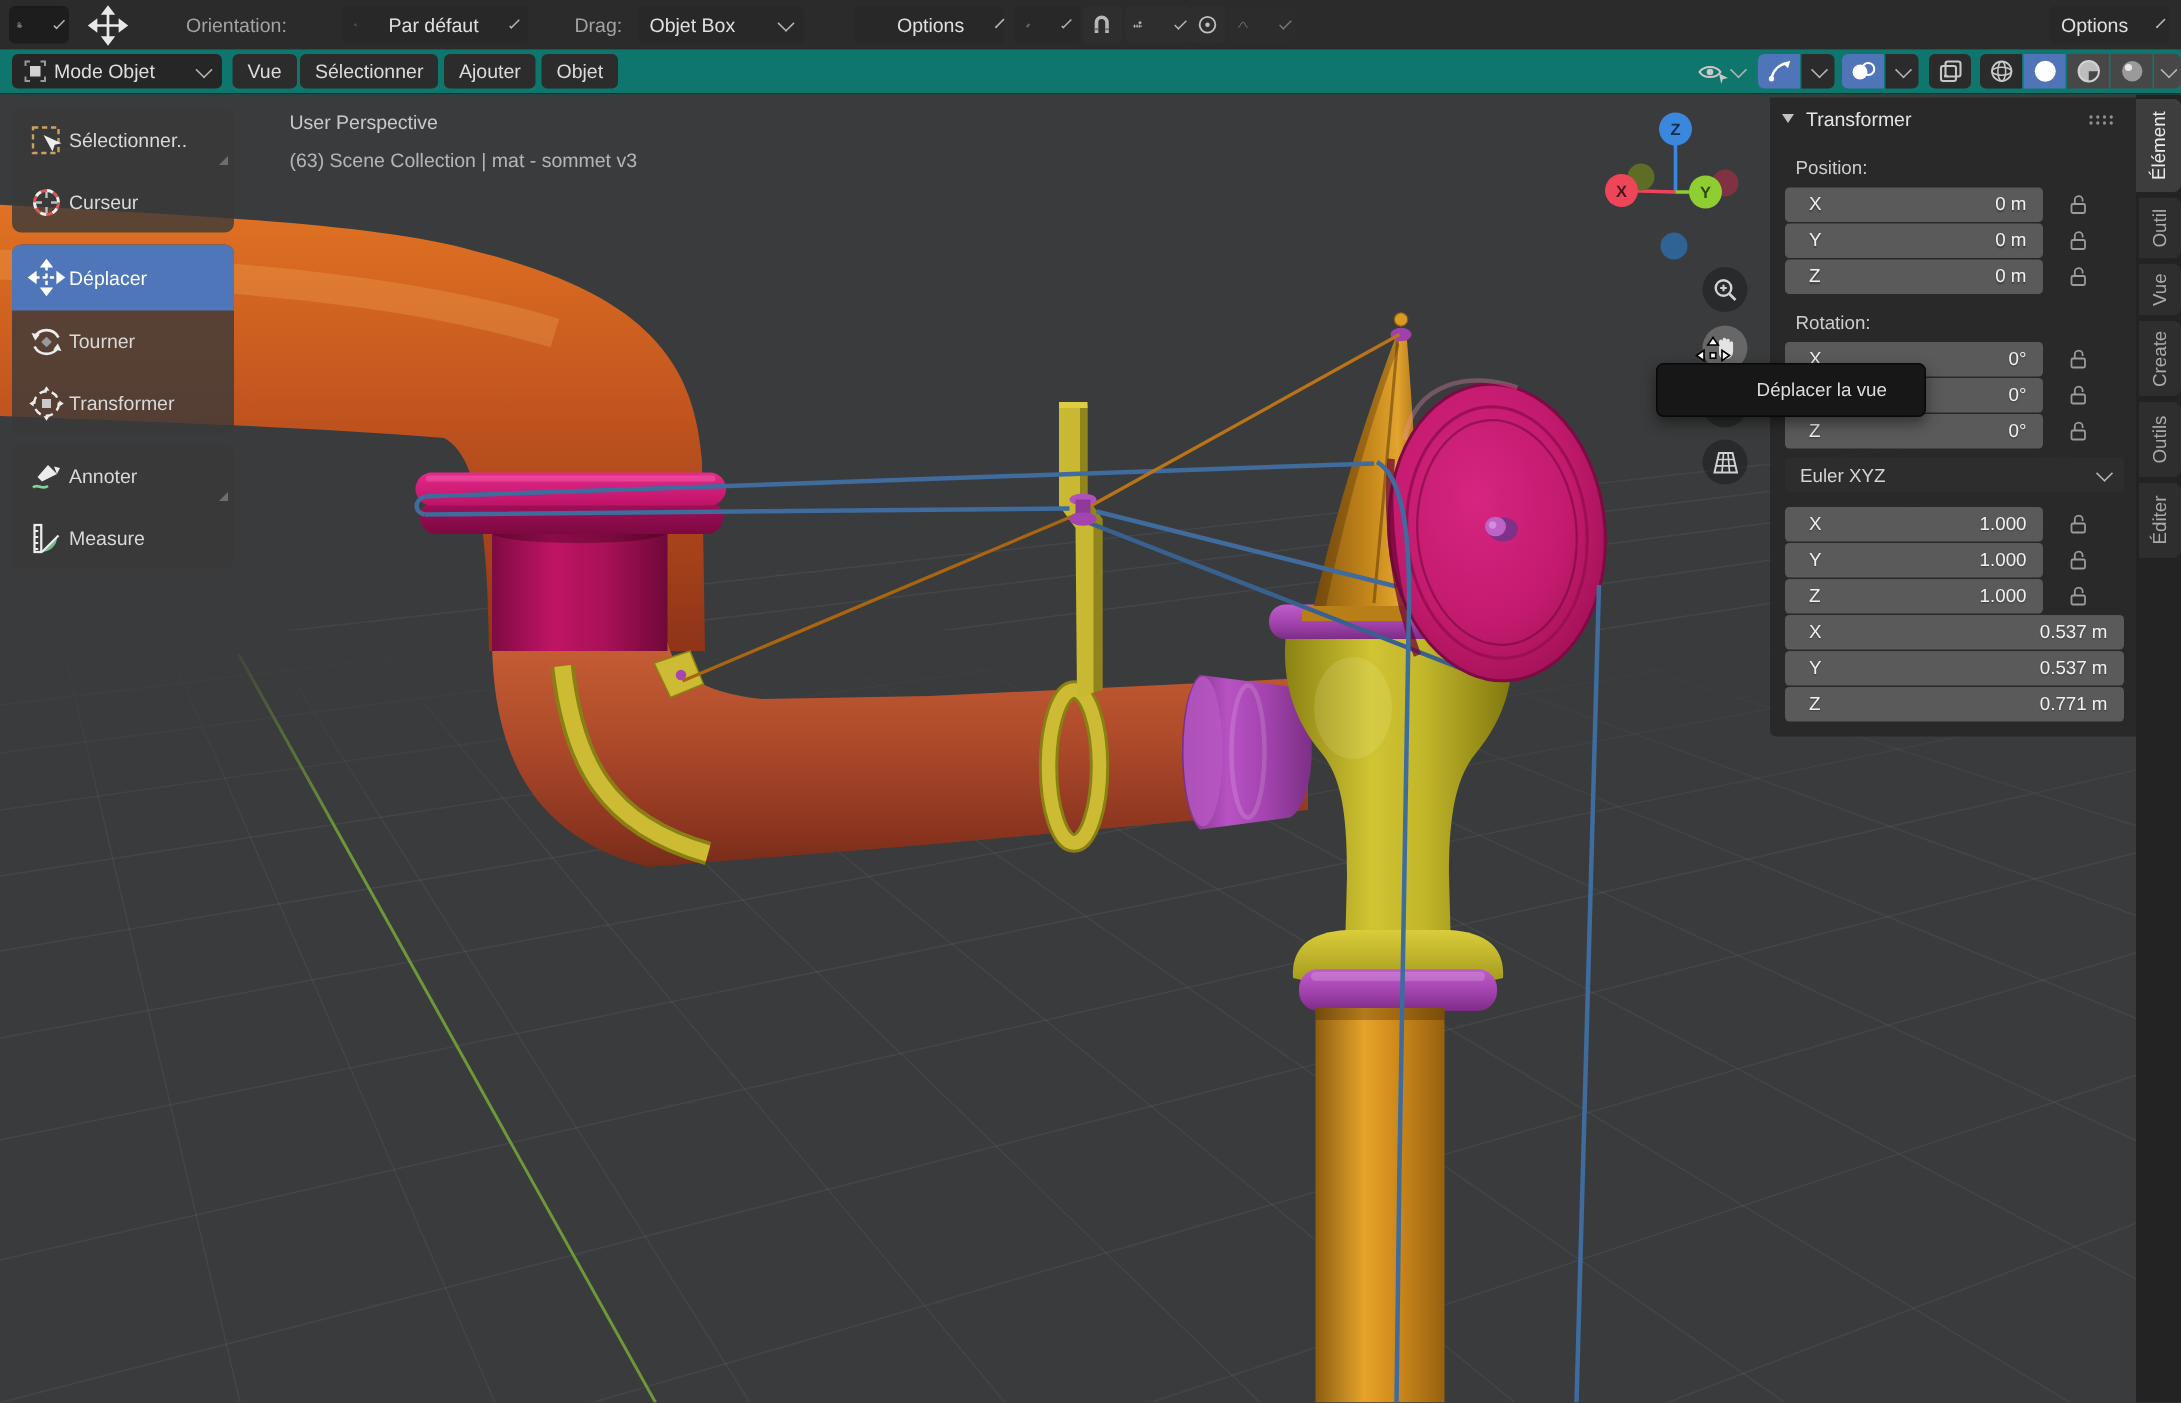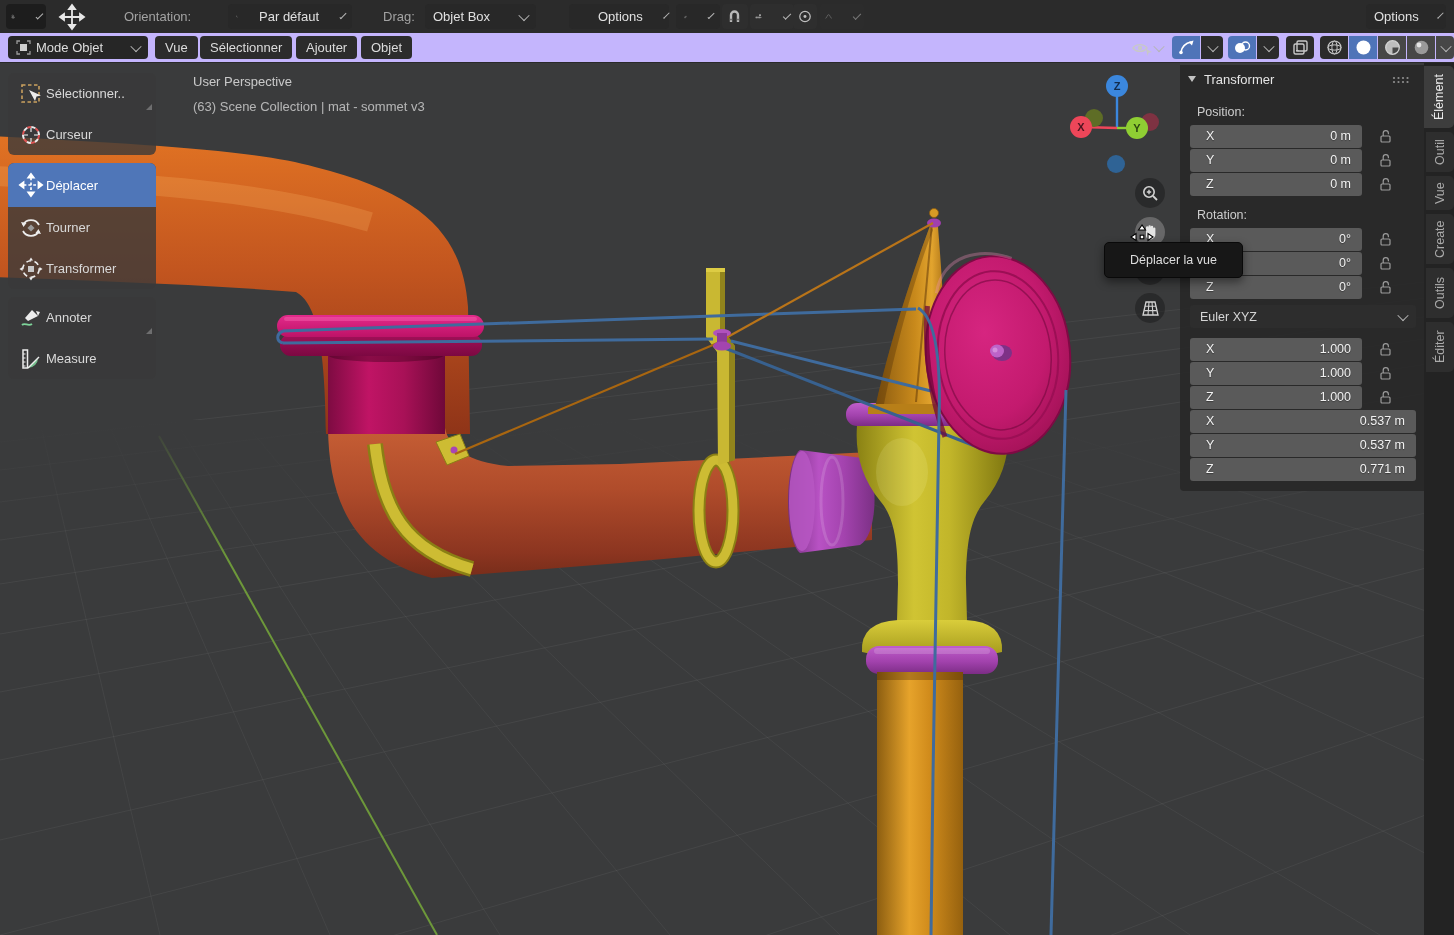--- a/index.html
+++ b/index.html
@@ -1,21 +1,21 @@
 <!DOCTYPE html>
 <html><head>
 <meta charset="utf-8">
 <style>
   html,body{margin:0;padding:0;}
   body{width:1454px;height:935px;position:relative;overflow:hidden;background:#3a3b3c;
        font-family:"Liberation Sans","DejaVu Sans",sans-serif;font-size:13px;color:#d8d8d8;
        -webkit-font-smoothing:antialiased;}
   
   .topbar{position:absolute;left:0;top:0;width:1454px;height:33px;background:#2b2b2b;z-index:30;}
-  .vheader{position:absolute;left:0;top:33px;width:1454px;height:29px;background:#c4b5fd;border-bottom:1px solid #2a2a2a;z-index:30;}
+  .vheader{position:absolute;left:0;top:33px;width:1454px;height:29px;background:#0f766e;border-bottom:1px solid #2a2a2a;z-index:30;}
   .btn{position:absolute;display:flex;align-items:center;gap:21px;background:#282828;border-radius:4px;
        height:25px;top:4px;padding:0 8px;color:#e0e0e0;white-space:nowrap;}
   .btn2{position:absolute;display:flex;align-items:center;gap:5px;background:#262626;border-radius:4px;
        height:23px;top:3px;padding:0 8px;color:#dedede;white-space:nowrap;}
   .lbl{position:absolute;top:0;height:33px;display:flex;align-items:center;color:#a3a3a3;}
   .chev{display:inline-block;width:7px;height:7px;border-right:1.6px solid #b5b5b5;border-bottom:1.6px solid #b5b5b5;
         transform:rotate(45deg) translate(-1px,-1px);margin-left:2px;}
   .menu-item{position:absolute;top:3px;height:23px;display:flex;align-items:center;padding:0 10px;
         background:#2c2c2c;border-radius:4px;color:#dcdcdc;}
   .hicon{position:absolute;top:3px;height:23px;display:flex;align-items:center;justify-content:center;}
@@ -52,21 +52,21 @@
         box-sizing:border-box;}
   .vtab.active{background:#3d3d3d;color:#ececec;margin-left:0;width:30px;}
   
   .vp-text{position:absolute;z-index:10;color:rgba(255,255,255,.72);}
   .vp-text2{position:absolute;z-index:10;color:rgba(255,255,255,.62);}
   .navball{position:absolute;width:30px;height:30px;border-radius:50%;background:rgba(22,22,22,.45);
            display:flex;align-items:center;justify-content:center;z-index:12;}
   .navball.hover{background:rgba(140,140,140,.55);}
   .tooltip{position:absolute;left:1104px;top:242px;width:137px;height:34px;background:#171717;
            border:1px solid #090909;border-radius:5px;box-shadow:0 4px 10px rgba(0,0,0,.45);
-           color:#dedede;display:flex;align-items:center;justify-content:center;font-size:12.5px;z-index:40;}
+           color:#dedede;display:flex;align-items:center;justify-content:center;font-size:12.5px;z-index:40;padding-left:41px;}
   svg{display:block;}
   .scene{position:absolute;left:0;top:0;z-index:1;}
   .gizmo{position:absolute;left:1057px;top:64px;z-index:12;}
   .cursor-ovl{position:absolute;left:1127px;top:221px;z-index:14;}
 </style>
 </head>
 <body>
 
 <svg class="scene" width="1454" height="935" viewBox="0 0 1454 935">
   <defs>

